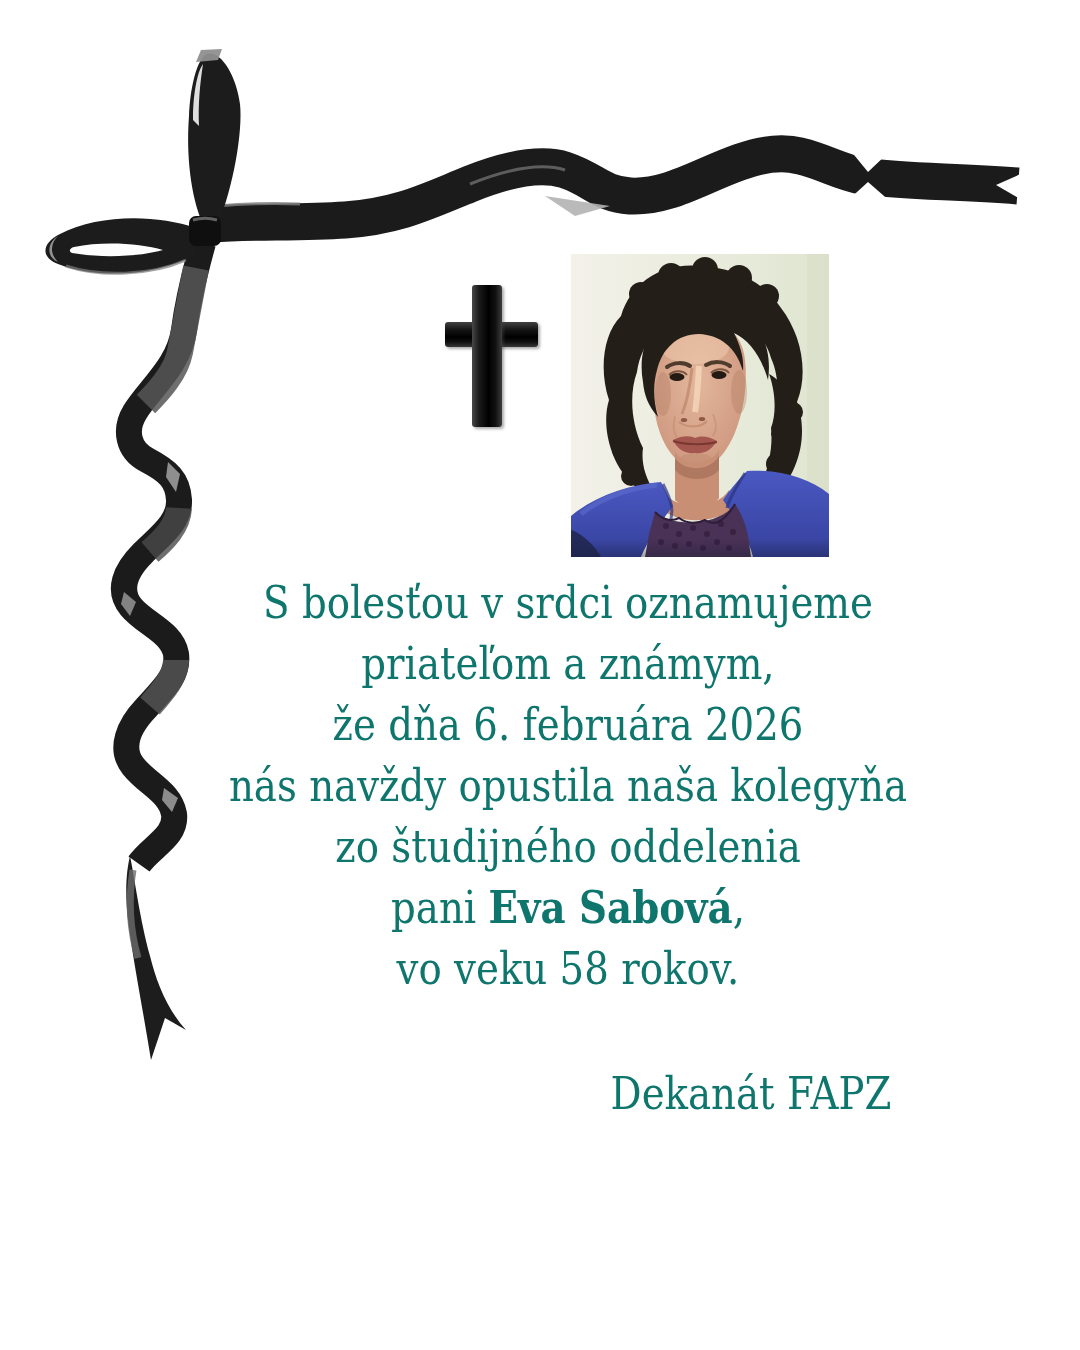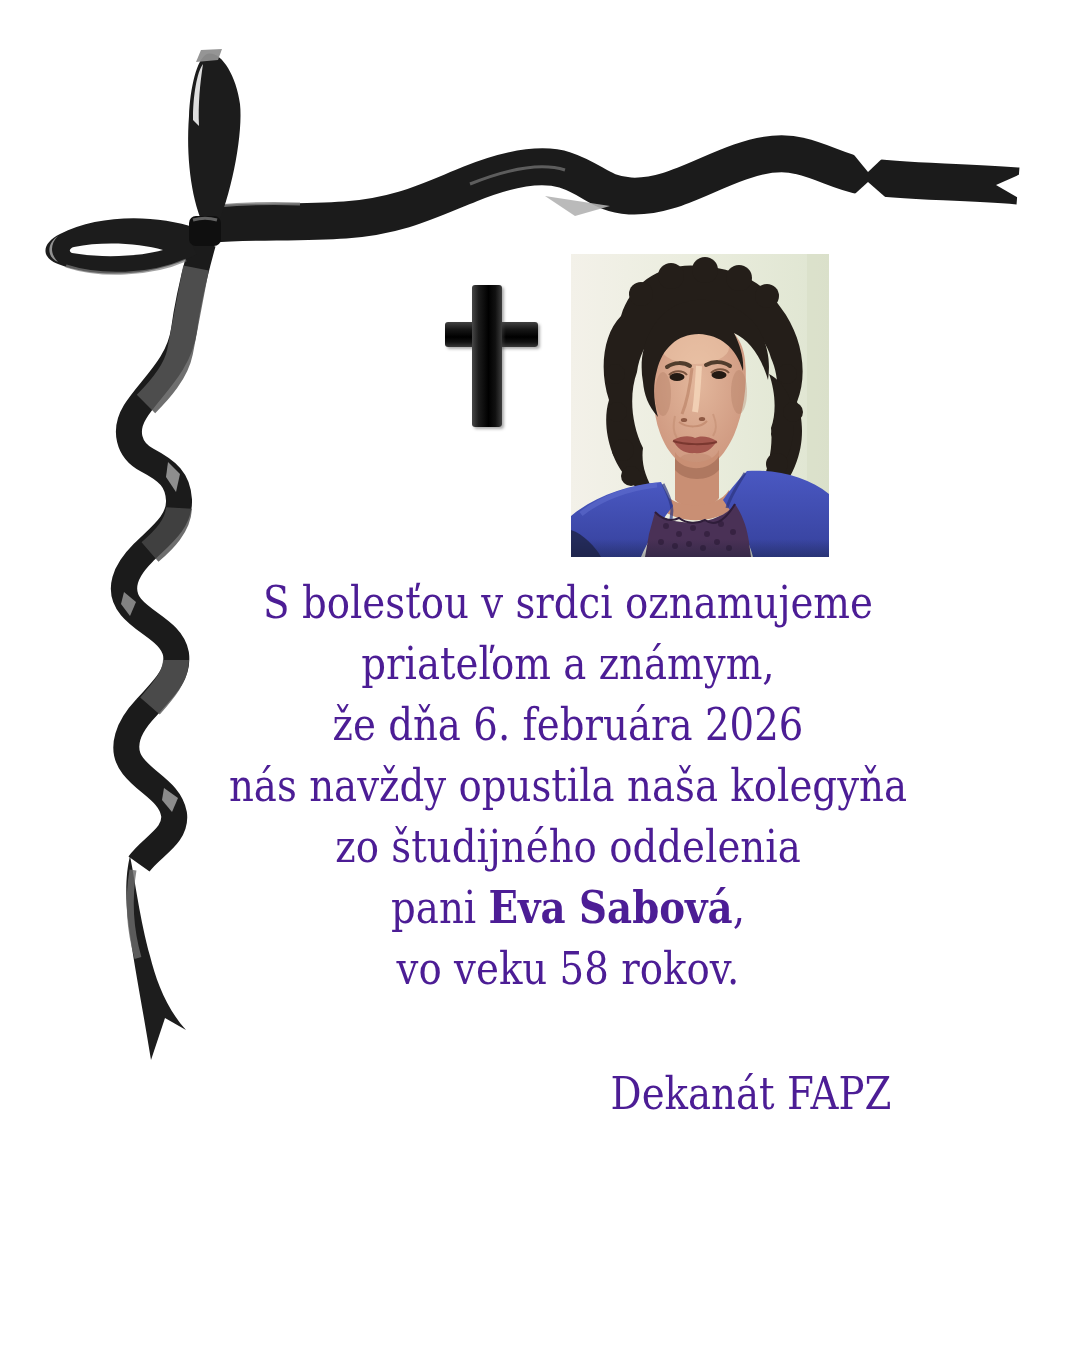--- a/index.html
+++ b/index.html
@@ -1,18 +1,18 @@
 <!DOCTYPE html>
 <html><head>
 <meta charset="utf-8">
 <style>
   html,body{margin:0;padding:0;background:#ffffff;}
   .page{
     position:relative;width:1080px;height:1350px;background:#ffffff;overflow:hidden;
-    font-family:"DejaVu Serif","Liberation Serif",serif;color:#4c1d95;
+    font-family:"DejaVu Serif","Liberation Serif",serif;color:#0f766e;
   }
   .ribbon-svg{position:absolute;left:0;top:0;width:1080px;height:1350px;}
   .cross-v{
     position:absolute;left:472px;top:285px;width:30px;height:142px;border-radius:3px;
     background:linear-gradient(90deg,#474747 0%,#1c1c1c 22%,#000 55%,#111 78%,#3d3d3d 100%);
     box-shadow:2px 2px 3px rgba(70,70,70,.45);
   }
   .cross-h{
     position:absolute;left:445px;top:322px;width:93px;height:25px;border-radius:3px;
     background:linear-gradient(180deg,#424242 0%,#161616 30%,#000 60%,#101010 80%,#383838 100%);

